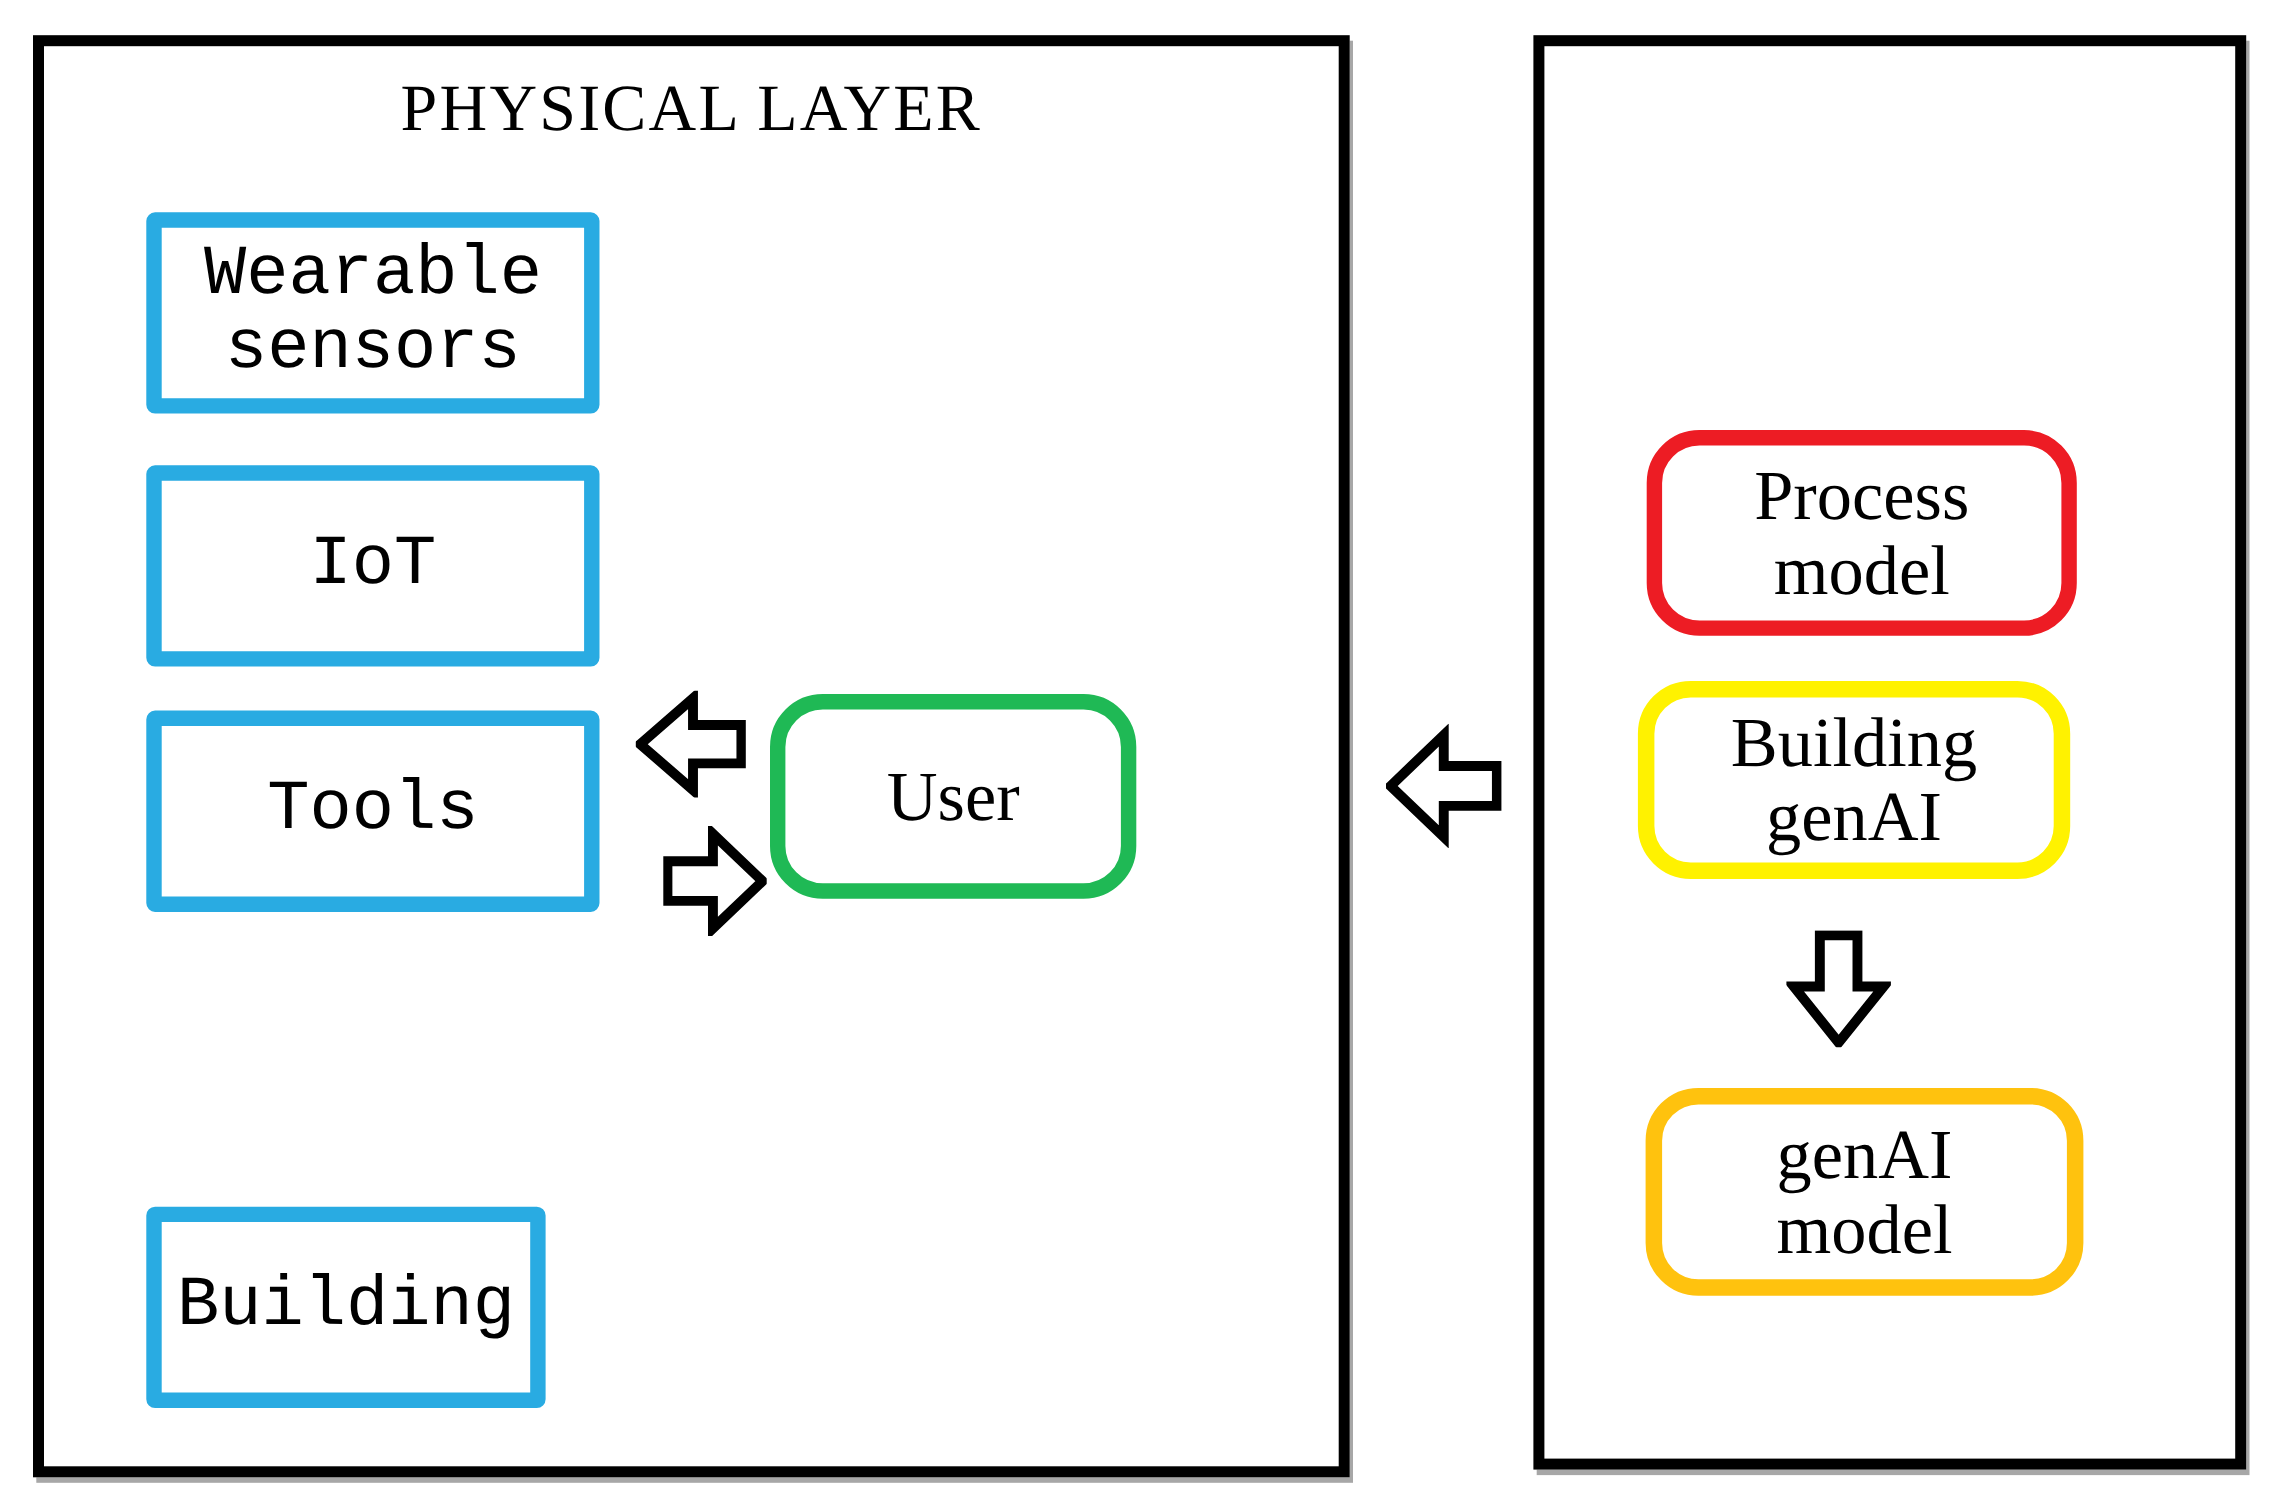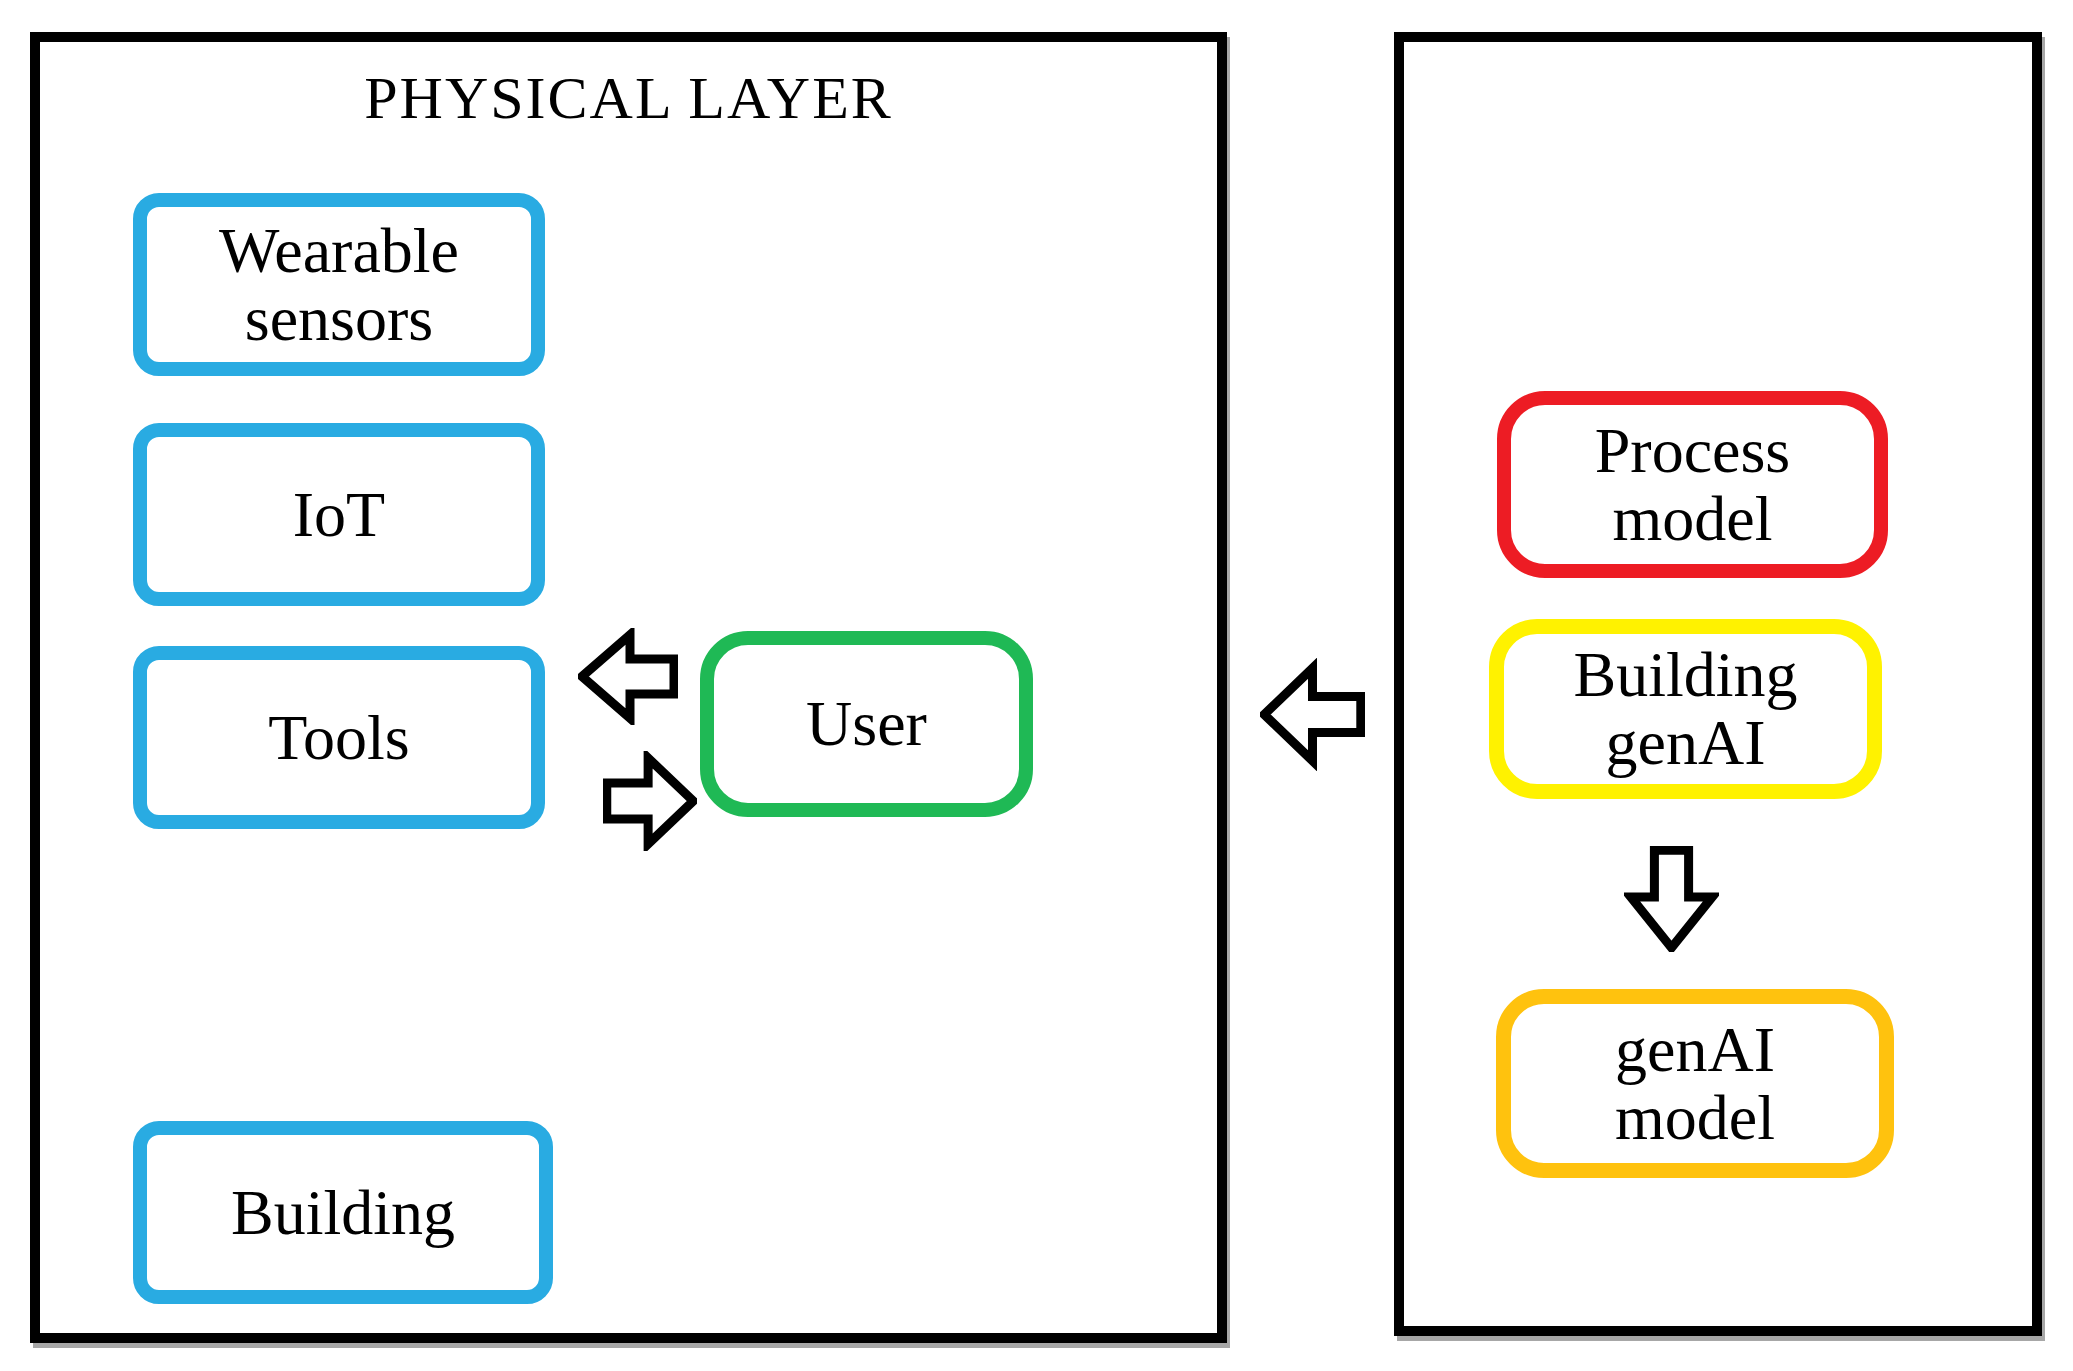--- a/index.html
+++ b/index.html
@@ -34,27 +34,27 @@
     box-sizing:border-box;
     background:#fff;
     display:flex;
     align-items:center;
     justify-content:center;
     text-align:center;
     font-size:64px;
     line-height:1.06;
   }
   .node .node-label{display:inline-block;}
-  .blue-node{border:14px solid #29ABE2;border-radius:26px;}
+  .blue-node{border:14px solid #29ABE2;border-radius:8px;font-family:Liberation Mono, monospace;}
   #node-wearable-sensors{left:133px;top:193px;width:412px;height:183px;}
   #node-wearable-sensors .node-label{max-width:330px;}
   #node-iot{left:133px;top:423px;width:412px;height:183px;}
   #node-tools{left:133px;top:646px;width:412px;height:183px;}
   #node-devices{left:133px;top:874px;width:412px;height:183px;}
-  #node-building{left:133px;top:1097px;width:420px;height:183px;margin-top:24px;}
+  #node-building{left:133px;top:1097px;width:363px;height:183px;}
   #node-user{
     left:700px;top:631px;width:333px;height:186px;
     border:14px solid #1FB955;border-radius:48px;
   }
   #node-process-model{
     left:1497px;top:391px;width:391px;height:187px;
     border:14px solid #ED1C24;border-radius:48px;
   }
   #node-process-model .node-label{max-width:300px;}
   #node-building-model{

